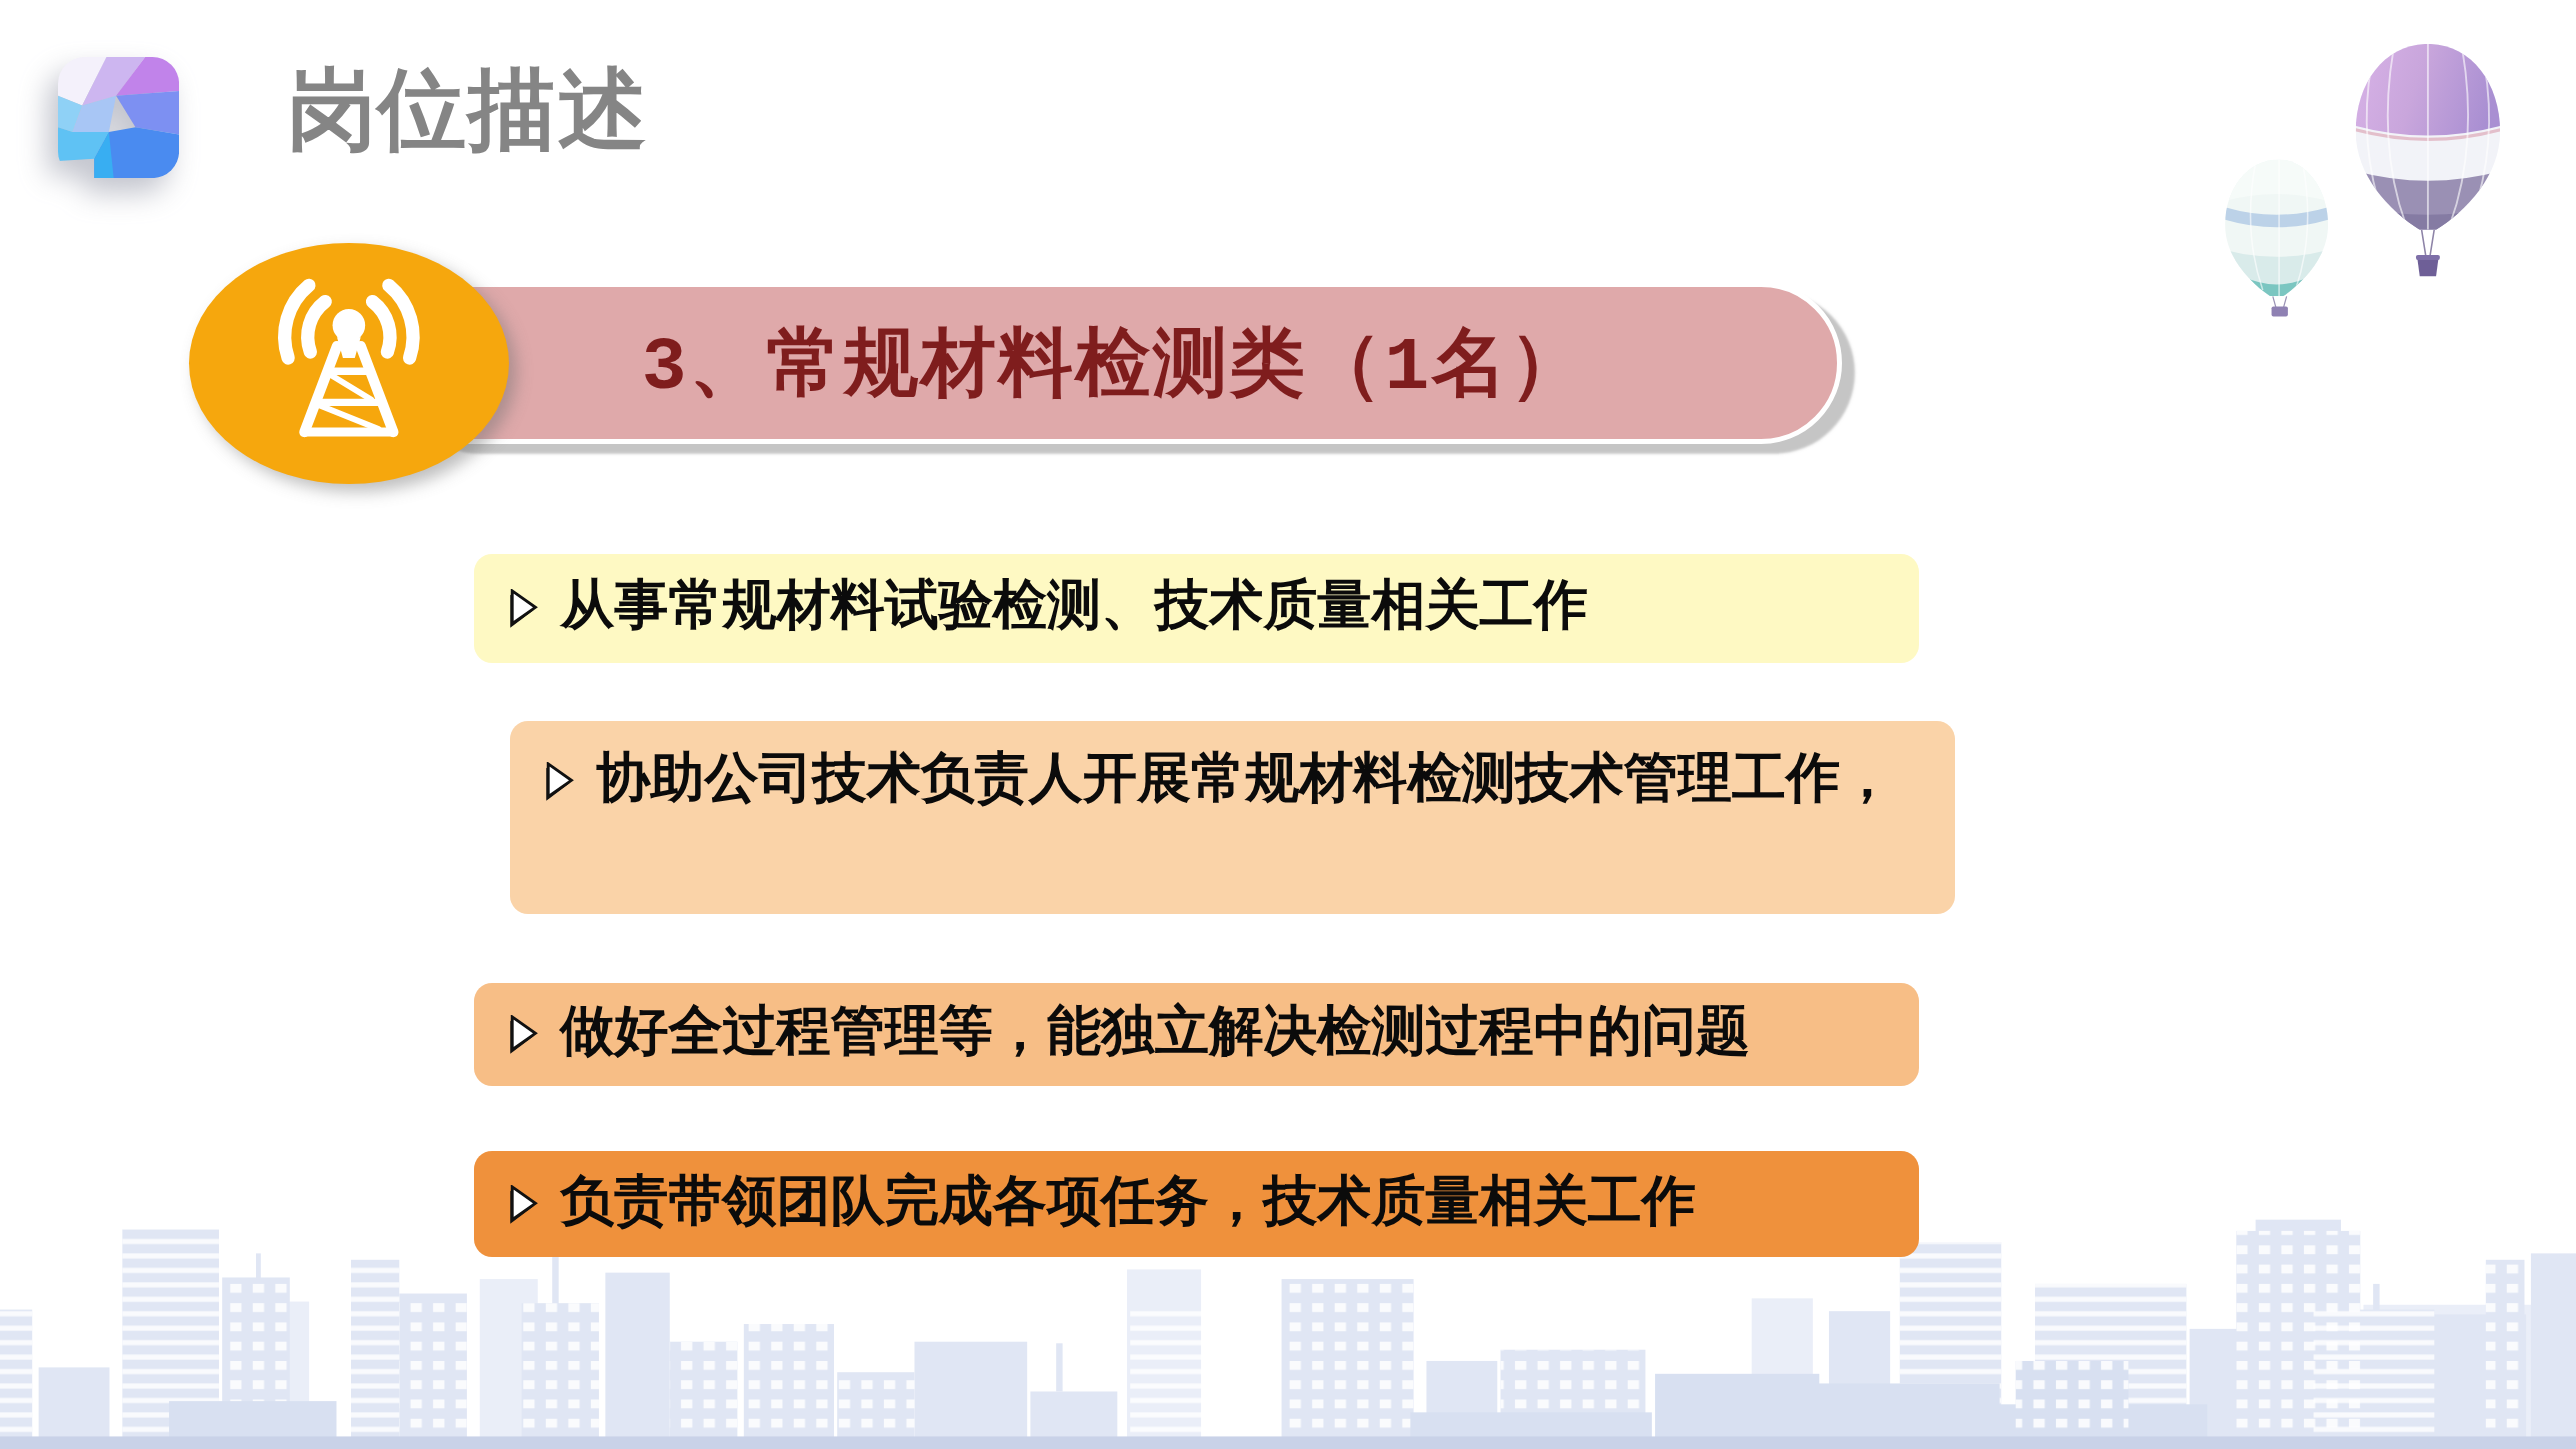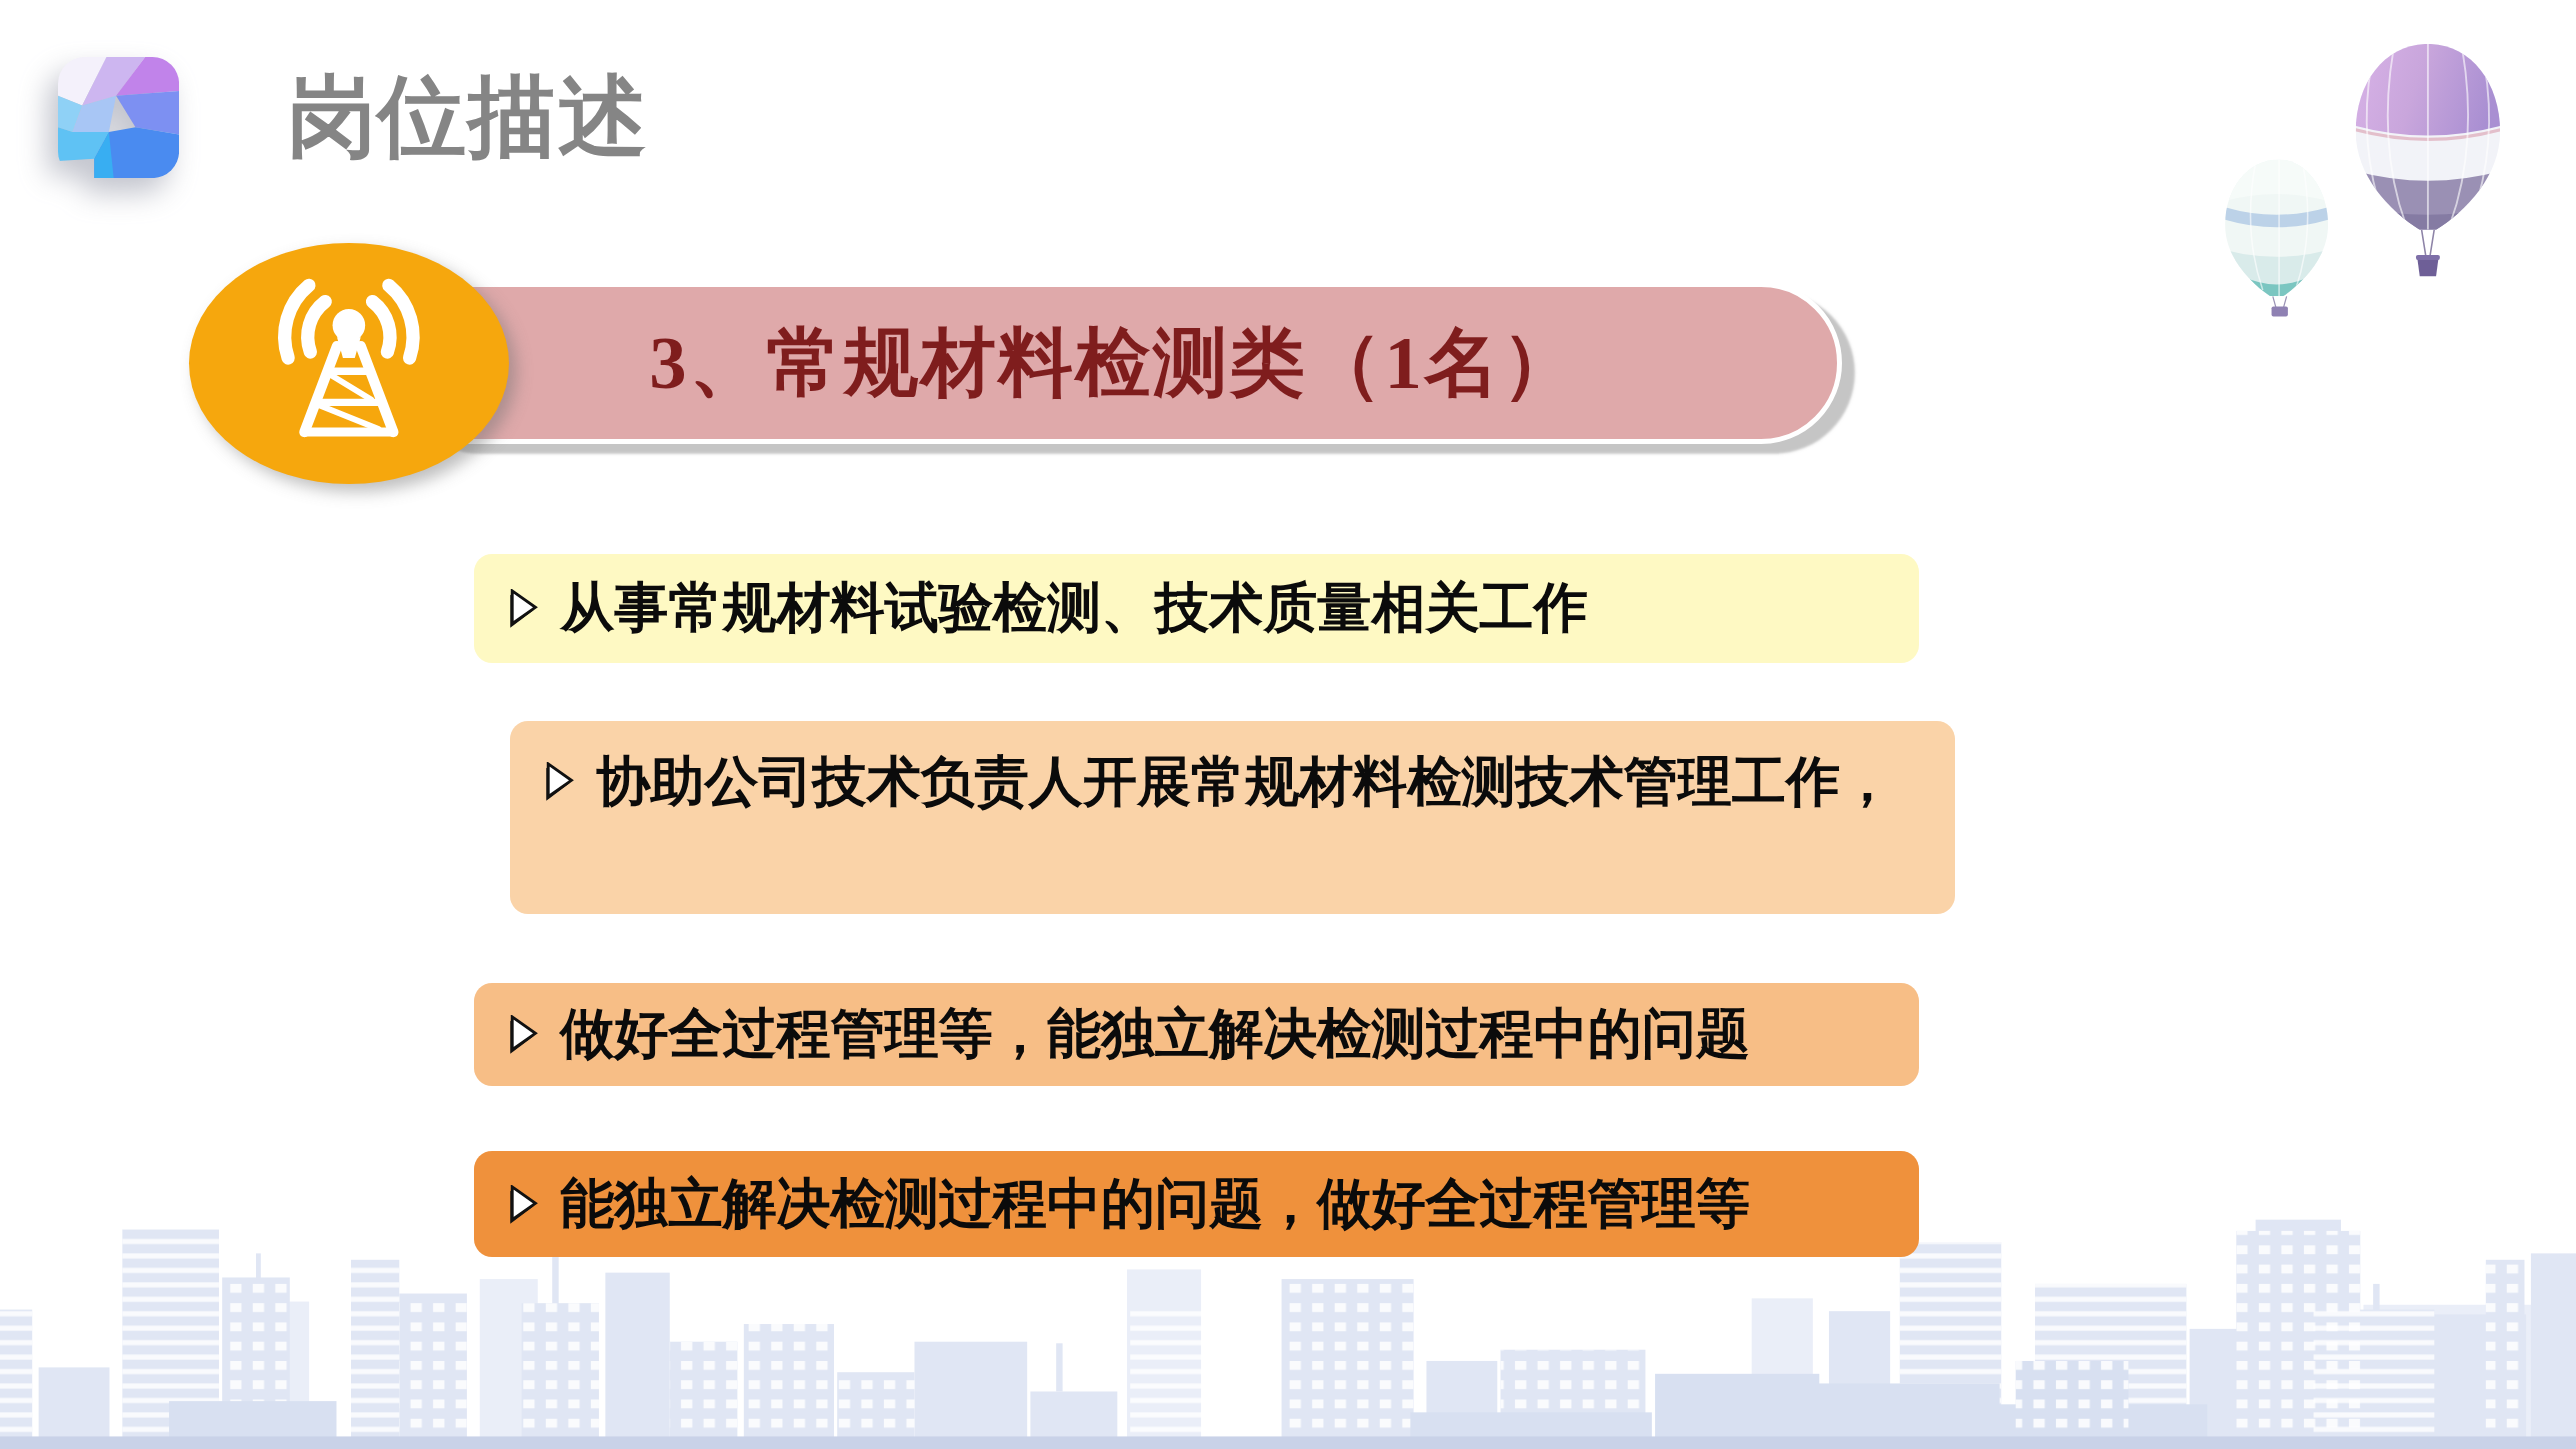--- a/index.html
+++ b/index.html
@@ -1,18 +1,18 @@
 <!DOCTYPE html>
 <html style="font-size:10.3px"><head>
 <meta charset="utf-8">
 <style>
   html,body{margin:0;padding:0;background:#fff;overflow:hidden;}
   .slide{
     position:relative;width:100vw;height:56.25vw;background:#fff;overflow:hidden;
-    font-family:Liberation Serif, serif;
+    font-family:Liberation Mono, monospace;
   }
   
   .header{position:absolute;left:2.25vw;top:2.2vw;display:flex;align-items:center;gap:4.2vw;}
   .app-icon{width:4.7vw;height:4.7vw;filter:drop-shadow(-0.35vw 0.6vw 0.55vw rgba(120,125,145,.45));}
   .page-title{font-size:3.45vw;font-weight:800;color:#858585;letter-spacing:0.05vw;line-height:1;}
   
   .banner-pill{
     position:absolute;left:15vw;top:10.95vw;width:56.5vw;height:6.3vw;
     background:#DFA9AA;border:0.2vw solid #fff;border-radius:3.4vw;box-sizing:border-box;
     box-shadow:0.5vw 0.38vw 0.1vw rgba(150,150,150,.55);
@@ -174,21 +174,21 @@
       <span>做好全过程管理等，能独立解决检测过程中的问题</span>
     </div>
   </div>
 
   <div class="bullet-box box-4" style="background: rgb(239, 145, 60);">
     <svg class="arrow" viewBox="0 0 30 40">
       <polygon points="1,6 25,22 1,40" fill="#111"></polygon>
       <polygon points="3,2 27,19 3,36" fill="#fff" stroke="#111" stroke-width="3"></polygon>
     </svg>
     <div class="bullet-text">
-      <span>能独立解决检测过程中的问题，做好全过程管理等</span>
+      <span>负责带领团队完成各项任务，技术质量相关工作</span>
     </div>
   </div>
 
   <svg class="skyline" viewBox="0 0 1600 154" preserveAspectRatio="none">
     <defs>
       <pattern id="ph" width="14" height="9" patternUnits="userSpaceOnUse">
         <rect y="5" width="14" height="3.2" fill="#fff" opacity="0.8"></rect>
       </pattern>
       <pattern id="pg" width="14" height="12" patternUnits="userSpaceOnUse">
         <rect x="3" y="3" width="7" height="5.5" fill="#fff" opacity="0.85"></rect>

